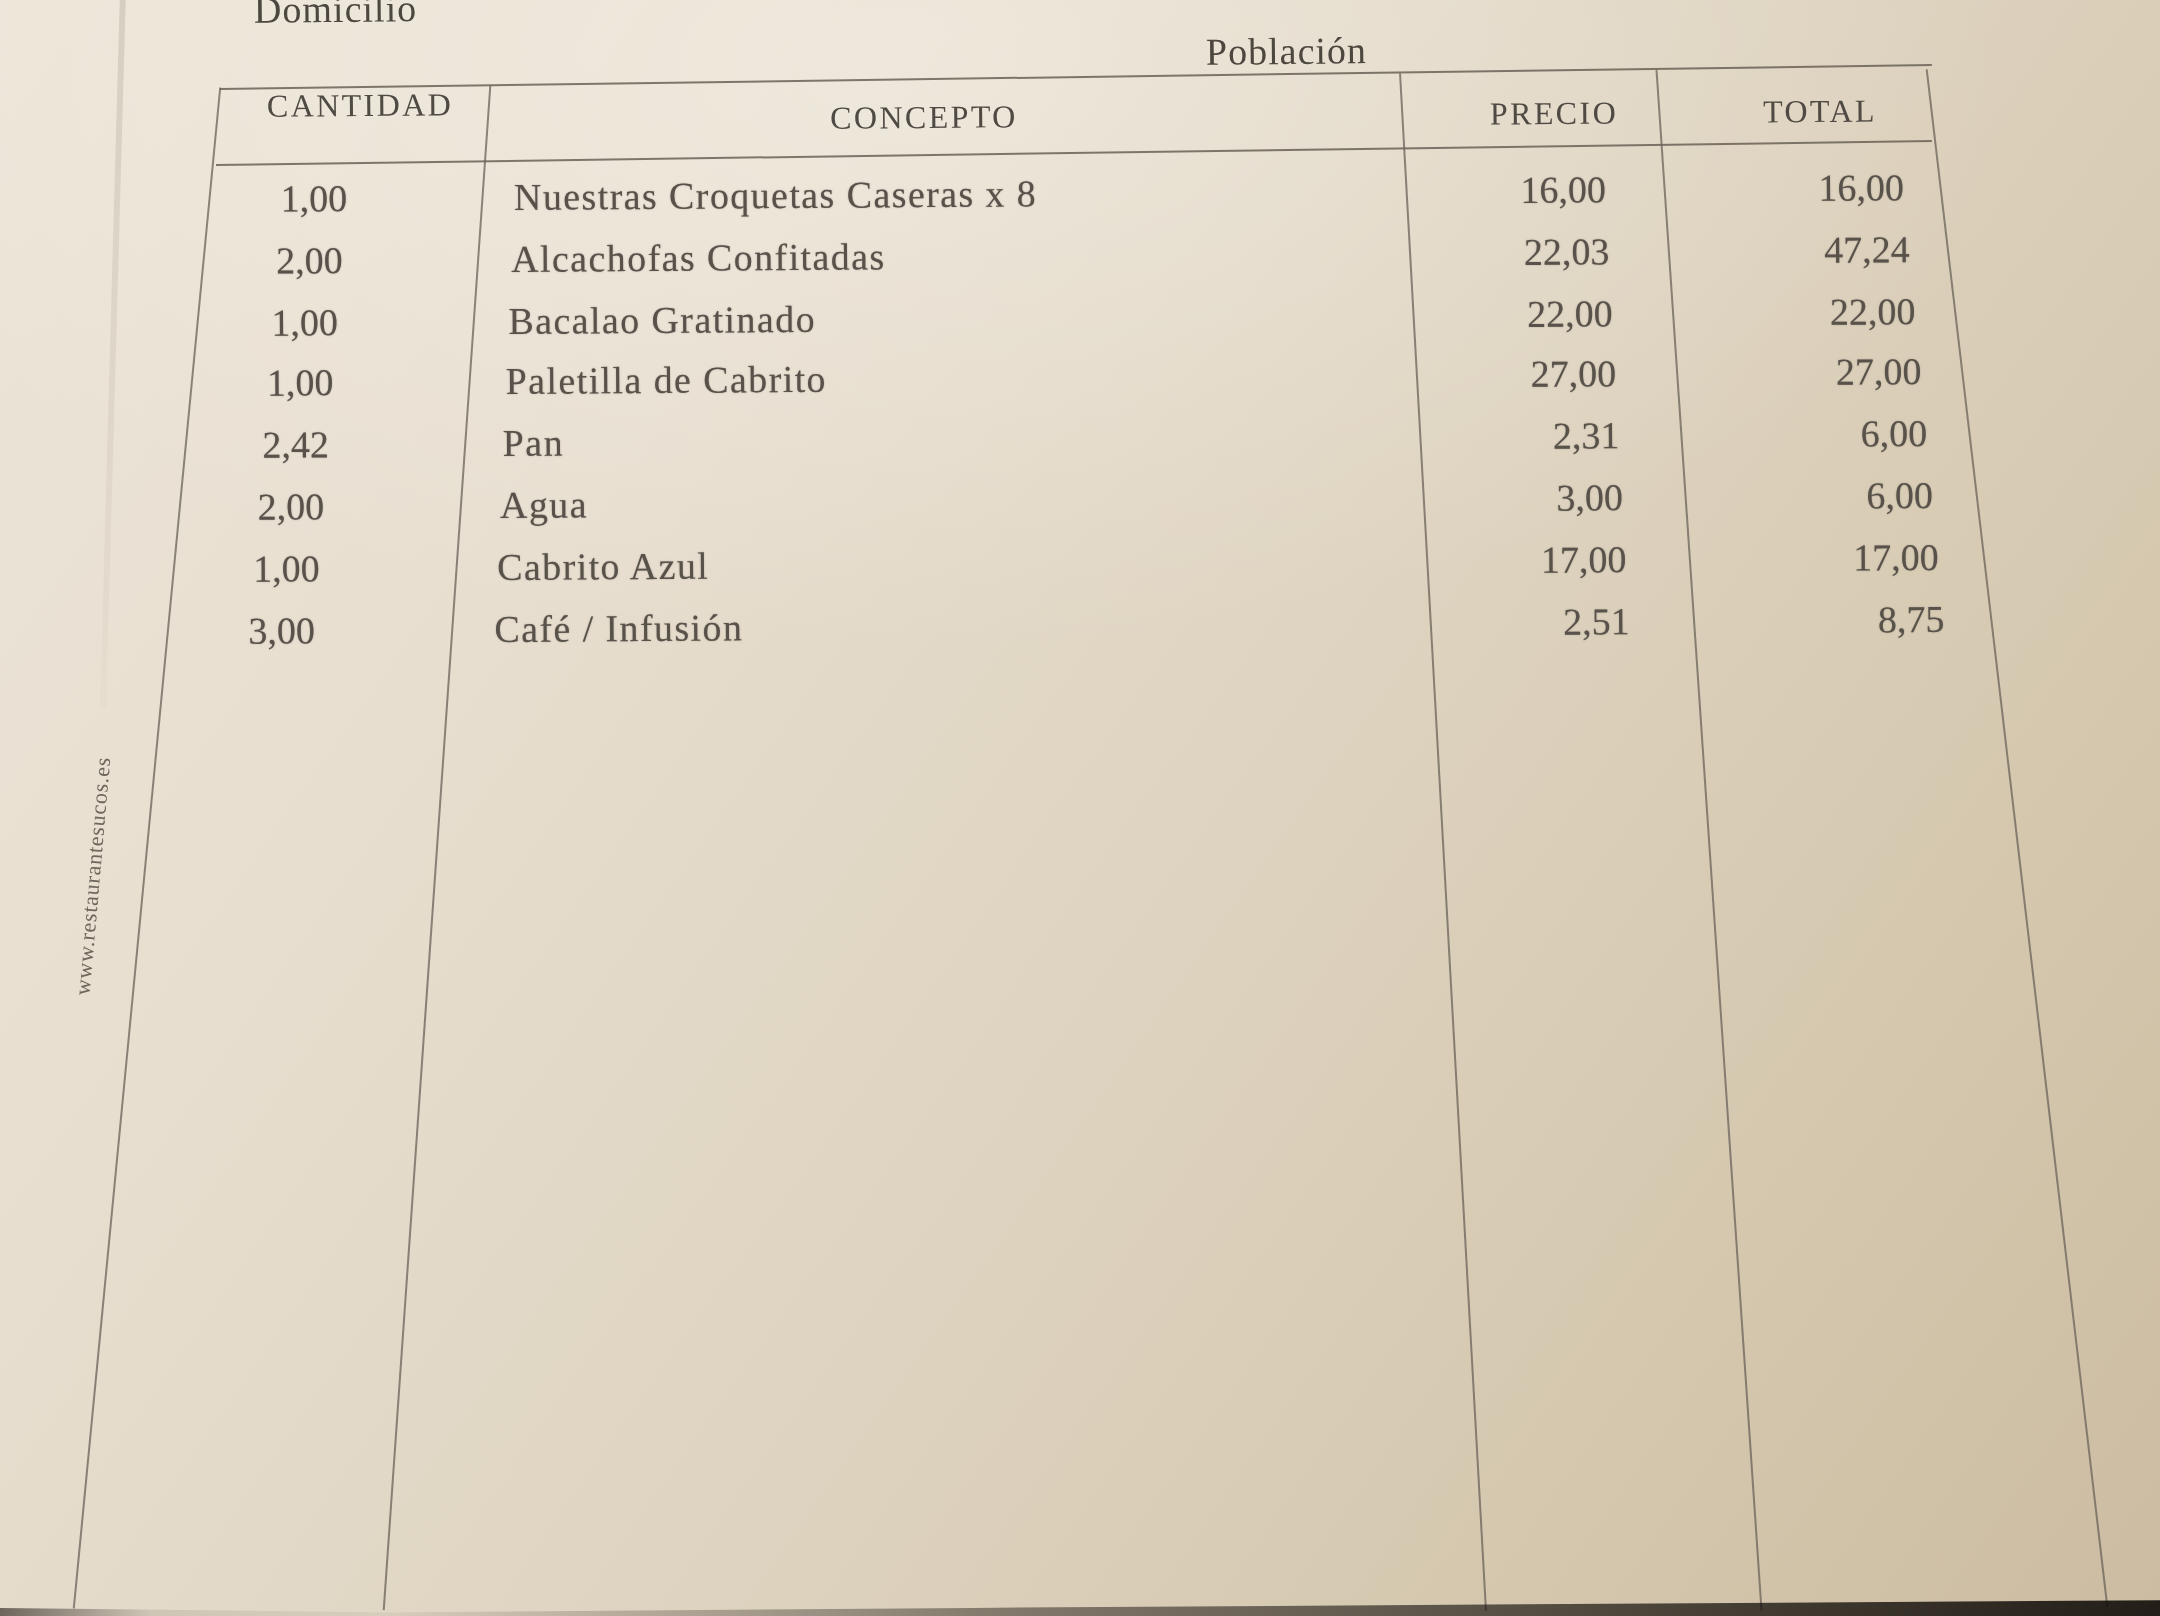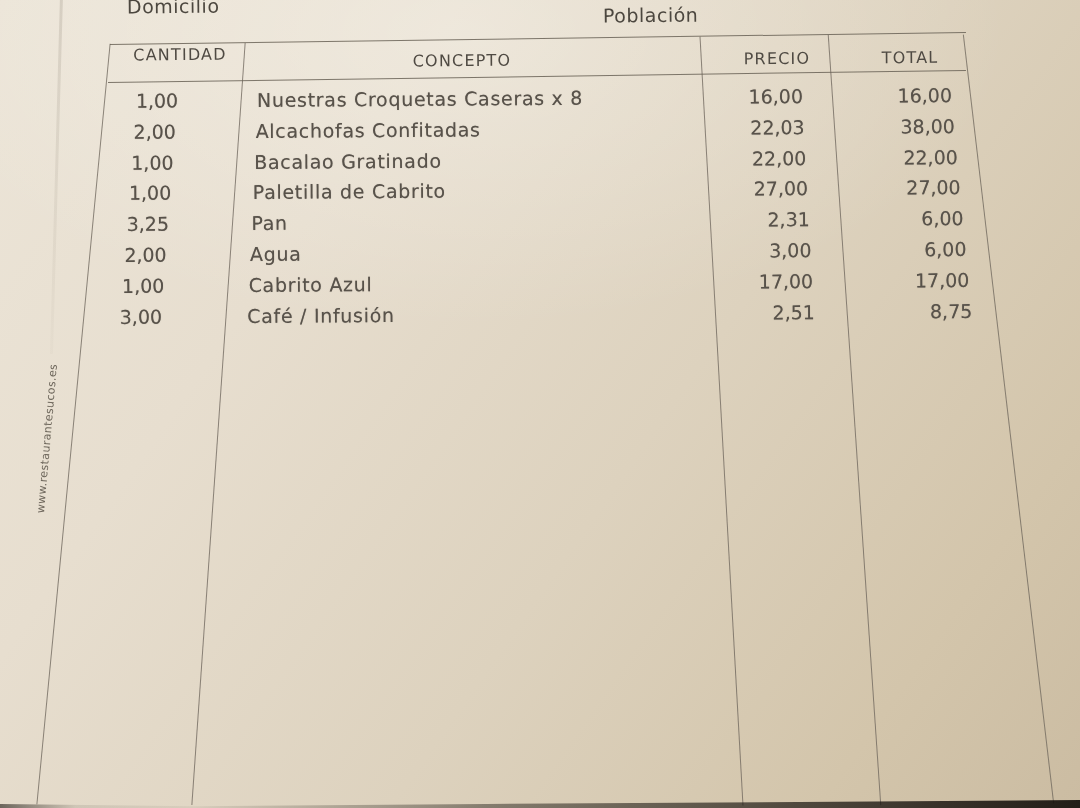--- a/index.html
+++ b/index.html
@@ -4,34 +4,35 @@
 <style>
   html,body{margin:0;padding:0;}
   body{
     width:1080px;height:808px;overflow:hidden;
     font-family:"DejaVu Sans","Liberation Sans",sans-serif;
     background:#cdbfa5;
   }
   .photo{
     position:relative;width:1080px;height:808px;overflow:hidden;
     background:linear-gradient(125deg,#ece5d8 0%,#e7decf 28%,#ddd2be 58%,#d3c5ab 84%,#cbbca2 100%);
+    font-family:Liberation Serif, serif;
   }
   .sheen{
     position:absolute;inset:0;pointer-events:none;
     background:radial-gradient(ellipse 900px 480px at 42% 4%,rgba(255,255,250,0.30),rgba(255,255,250,0) 62%);
   }
   .crease{
     position:absolute;left:55px;top:-6px;width:3px;height:360px;
     background:linear-gradient(to bottom,rgba(120,110,95,0.20),rgba(120,110,95,0.03));
     transform:rotate(1.6deg);
   }
   
   .toplabel{position:absolute;font-size:19px;color:#4c473f;letter-spacing:0.5px;white-space:nowrap;}
   .lbl-domicilio{left:127px;top:-5px;transform:rotate(-0.6deg);}
-  .lbl-poblacion{left:603px;top:4px;transform:rotate(-0.6deg);}
+  .lbl-poblacion{left:603px;top:16px;transform:rotate(-0.6deg);}
   
   .vline{position:absolute;width:1.4px;background:rgba(110,103,92,0.78);}
   .vl-left  {left:73px;  top:42px;height:764px;transform:rotate(5.5deg);}
   .vl-sep1  {left:218px; top:42px;height:764px;transform:rotate(4deg);}
   .vl-sep2  {left:721px; top:36px;height:770px;transform:rotate(-3.2deg);}
   .vl-sep3  {left:854px; top:34px;height:772px;transform:rotate(-3.9deg);}
   .vl-right {left:1008px;top:32px;height:774px;transform:rotate(-6.7deg);}
   .hline{position:absolute;height:1.4px;background:rgba(104,97,86,0.85);transform-origin:left center;}
   .hl-top{left:110px;top:44px;width:856px;transform:rotate(-0.8deg);}
   .hl-bottom{left:108px;top:82px;width:858px;transform:rotate(-0.8deg);}
@@ -100,36 +101,36 @@
     <div class="row" style="--i:0">
       <span class="cell c-qty">1,00</span>
       <span class="cell c-con">Nuestras Croquetas Caseras x 8</span>
       <span class="cell c-pre">16,00</span>
       <span class="cell c-tot">16,00</span>
     </div>
     <div class="row" style="--i:1">
       <span class="cell c-qty">2,00</span>
       <span class="cell c-con">Alcachofas Confitadas</span>
       <span class="cell c-pre">22,03</span>
-      <span class="cell c-tot">38,00</span>
+      <span class="cell c-tot">47,24</span>
     </div>
     <div class="row" style="--i:2">
       <span class="cell c-qty">1,00</span>
       <span class="cell c-con">Bacalao Gratinado</span>
       <span class="cell c-pre">22,00</span>
       <span class="cell c-tot">22,00</span>
     </div>
     <div class="row" style="--i:3">
       <span class="cell c-qty">1,00</span>
       <span class="cell c-con">Paletilla de Cabrito</span>
       <span class="cell c-pre">27,00</span>
       <span class="cell c-tot">27,00</span>
     </div>
     <div class="row" style="--i:4">
-      <span class="cell c-qty">3,25</span>
+      <span class="cell c-qty">2,42</span>
       <span class="cell c-con">Pan</span>
       <span class="cell c-pre">2,31</span>
       <span class="cell c-tot">6,00</span>
     </div>
     <div class="row" style="--i:5">
       <span class="cell c-qty">2,00</span>
       <span class="cell c-con">Agua</span>
       <span class="cell c-pre">3,00</span>
       <span class="cell c-tot">6,00</span>
     </div>

